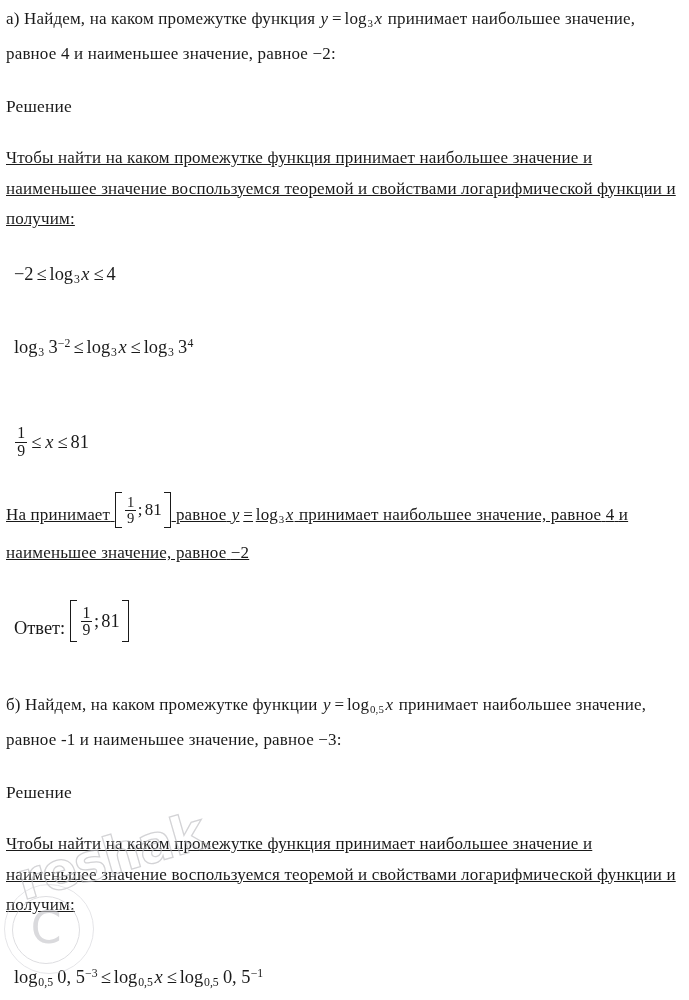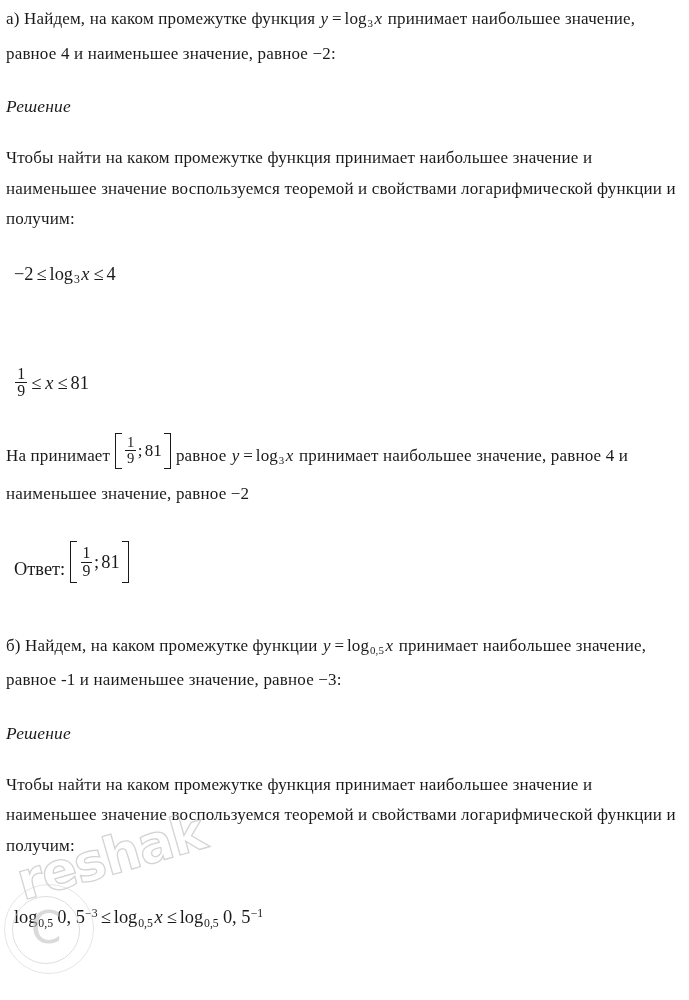--- a/index.html
+++ b/index.html
@@ -27,30 +27,29 @@
 
   
   .para {
     font-size: 17px;
     line-height: 30.5px;
     margin: 0;
     padding: 0;
     letter-spacing: 0.01em;
     white-space: normal;
   }
-  .para.narrow { max-width: 678px; }
+  .para.narrow { max-width: 678px; text-decoration: underline; }
 
   .gap-sm { height: 14px; }
   .gap-md { height: 22px; }
   .gap-lg { height: 28px; }
 
   .heading {
     font-size: 17.4px;
     line-height: 30px;
-    font-style: italic;
   }
 
   .eq {
     font-size: 18.4px;
     line-height: 34px;
     margin: 8px;
     display: block;
     white-space: nowrap;
   }
 
@@ -192,20 +191,23 @@
   <p class="para narrow">Чтобы найти на каком промежутке функция принимает наибольшее значение и наименьшее значение воспользуемся теоремой и свойствами логарифмической функции и получим:</p>
 
   <div class="gap-sm"></div>
 
   <p class="eq">
     <span>−2</span><span class="mo">≤</span><span class="mop">log</span><span class="sub">3</span><span class="mi">x</span><span class="mo">≤</span><span>4</span>
   </p>
 
   <div class="gap-sm"></div>
 
+  <p class="eq">
+    <span class="mop">log</span><span class="sub">3</span> <span>3</span><span class="sup">−2</span><span class="mo">≤</span><span class="mop">log</span><span class="sub">3</span><span class="mi">x</span><span class="mo">≤</span><span class="mop">log</span><span class="sub">3</span> <span>3</span><span class="sup">4</span>
+  </p>
 
   <div class="gap-sm"></div>
 
 
   <div class="gap-md"></div>
 
   <p class="eq" style="line-height:40px;">
     <span class="frac"><span class="num">1</span><span class="den">9</span></span><span class="mo">≤</span><span class="mi">x</span><span class="mo">≤</span><span>81</span>
   </p>
 

